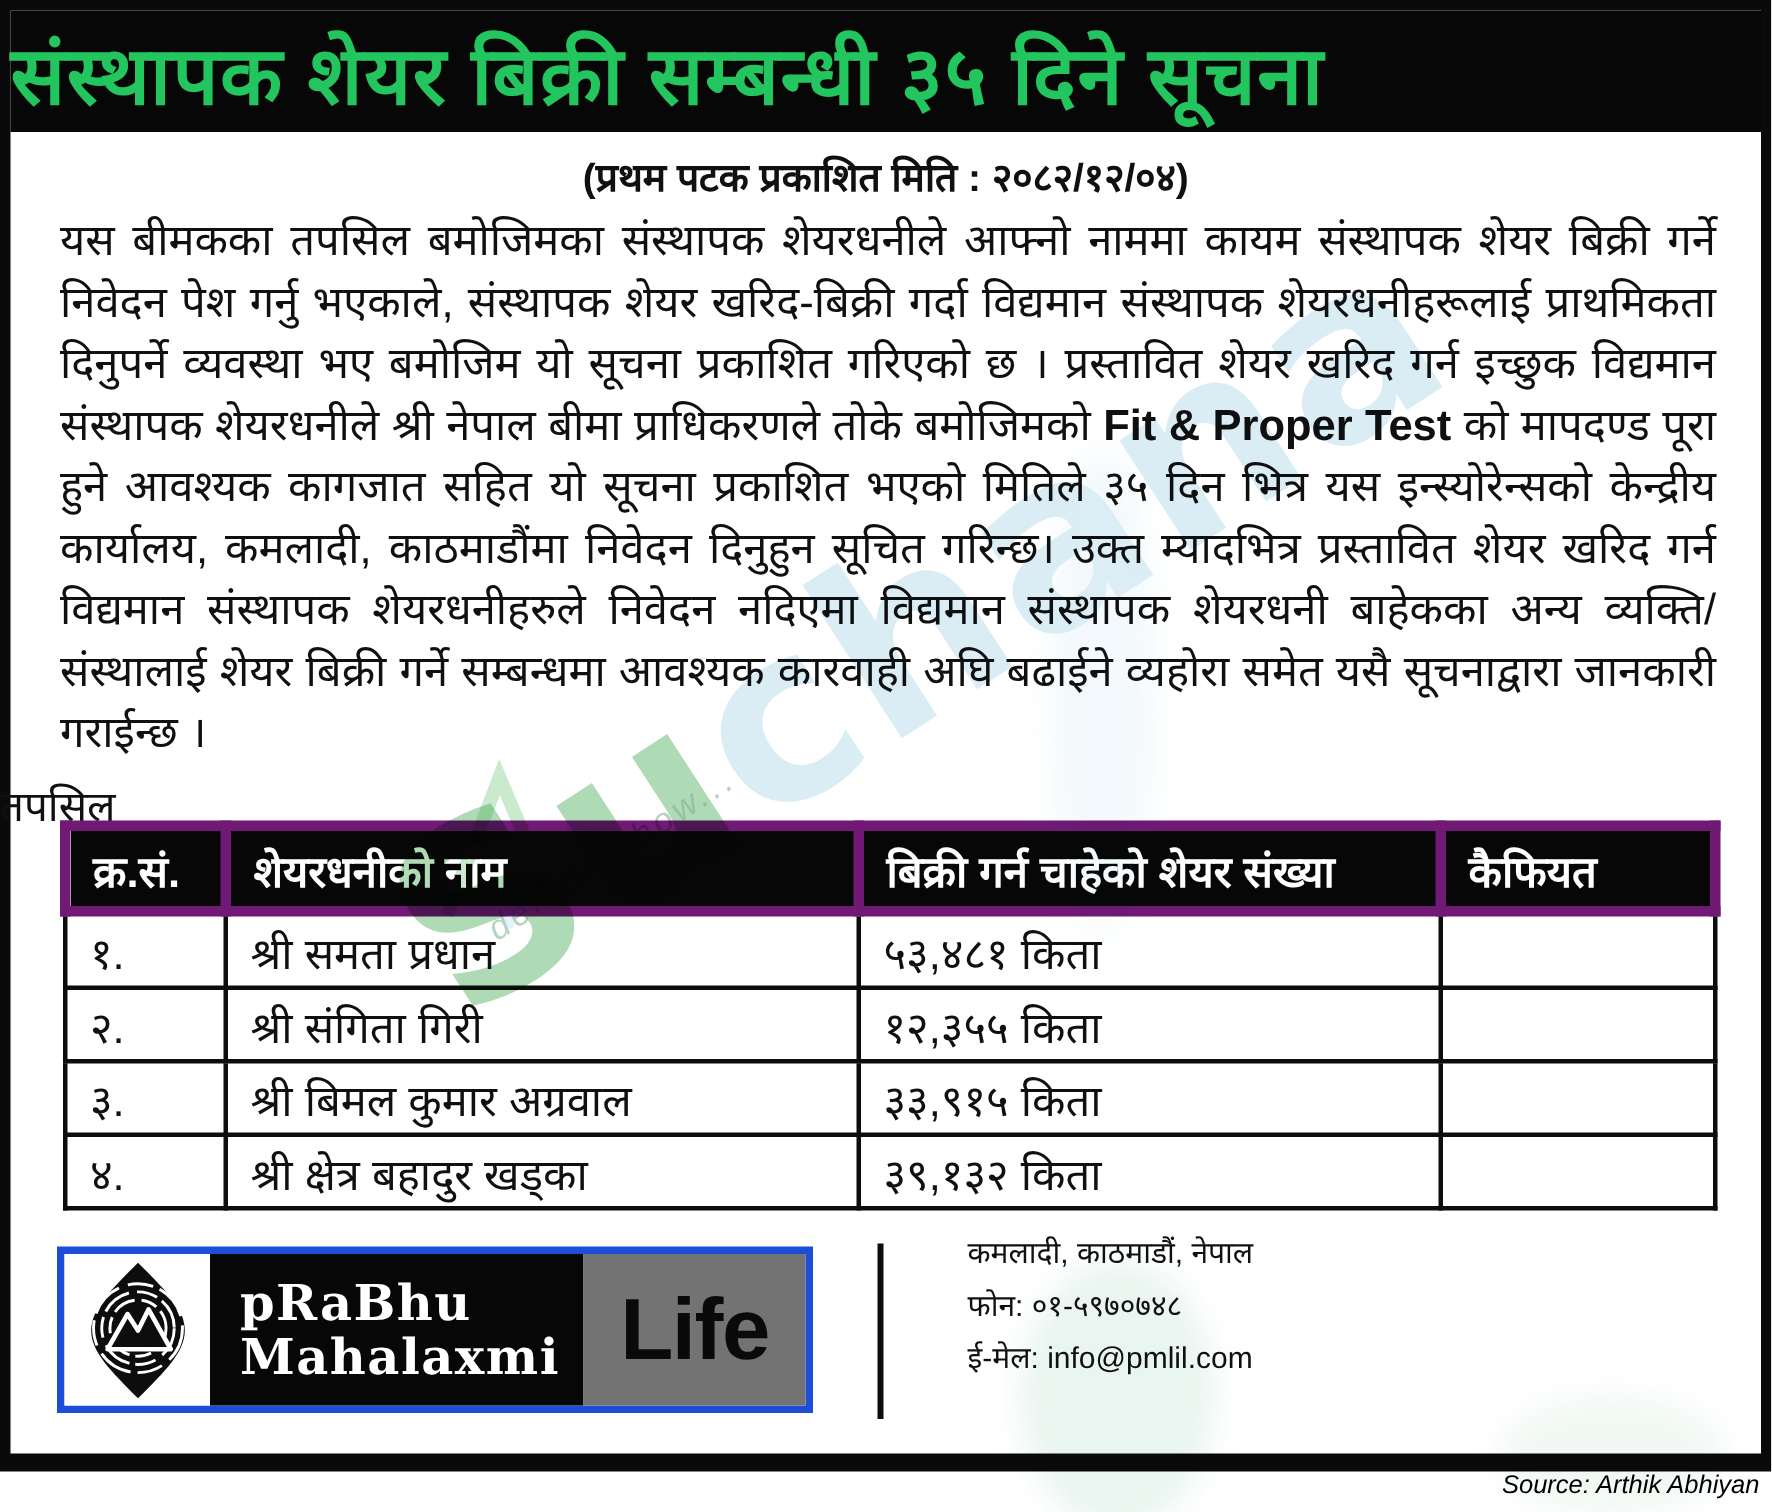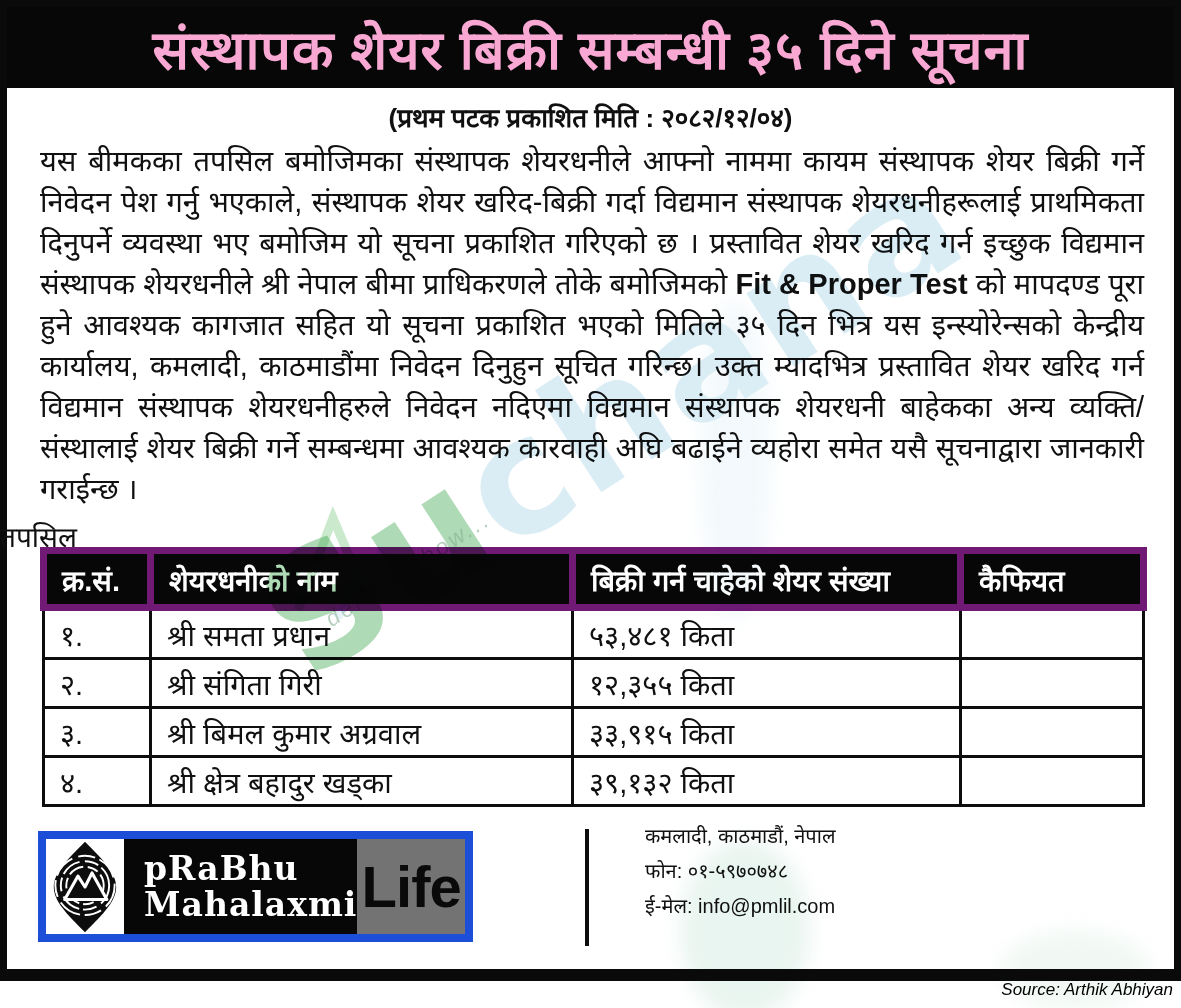--- a/index.html
+++ b/index.html
@@ -7,21 +7,21 @@
     position:relative; width:1181px; height:1008px; background:#ffffff;
     font-family:"Liberation Sans", sans-serif; color:#101010; overflow:hidden;
   }
   .notice-border {
     position:absolute; left:0; top:0; width:1181px; height:981px;
     border:7px solid #0a0a0a; border-bottom-width:12px; box-sizing:border-box;
     background:transparent;
   }
   .title-bar {
     position:absolute; left:7px; top:7px; width:1167px; height:81px;
-    background:#070707; color:#f9a8d4; display:flex; align-items:center; justify-content:center;
+    background:#070707; color:#22c55e; display:flex; align-items:center; justify-content:flex-start;
     font-size:54px; font-weight:bold; letter-spacing:1px; white-space:nowrap;
   }
   .pub-date {
     position:absolute; left:0; top:99px; width:1181px; text-align:center;
     font-size:26px; font-weight:600;
   }
   .body-text {
     position:absolute; left:40px; top:141px; width:1104px;
     font-size:29px; line-height:41px; text-align:justify; text-align-last:left;
   }
@@ -37,22 +37,22 @@
   .share-table th {
     background:#070707; color:#ffffff; font-size:29px; font-weight:bold;
     height:50px; text-align:left; padding:0 0 0 15px;
     border:7px solid #701a75; overflow:hidden; white-space:nowrap;
   }
   .share-table td {
     font-size:29px; height:46px; border:3px solid #0d0d0d;
     padding:0 0 0 15px; background:transparent; white-space:nowrap; overflow:hidden;
   }
   .footer-logo {
-    position:absolute; left:38px; top:831px; width:435px; height:111px;
-    border:8px solid #1d4ed8; box-sizing:border-box; display:flex; background:#ffffff;
+    position:absolute; left:38px; top:831px; width:504px; height:111px;
+    border:5px solid #1d4ed8; box-sizing:border-box; display:flex; background:#ffffff;
   }
   .logo-emblem {
     width:97px; background:#ffffff; display:flex; align-items:center; justify-content:center;
   }
   .logo-mid {
     flex:1; background:#070707; color:#ffffff; display:flex; flex-direction:column;
     justify-content:center; padding-left:20px;
     font-family:"DejaVu Serif", serif; font-weight:bold;
   }
   .brand-line1 { font-size:33px; line-height:36px; letter-spacing:1px; }

